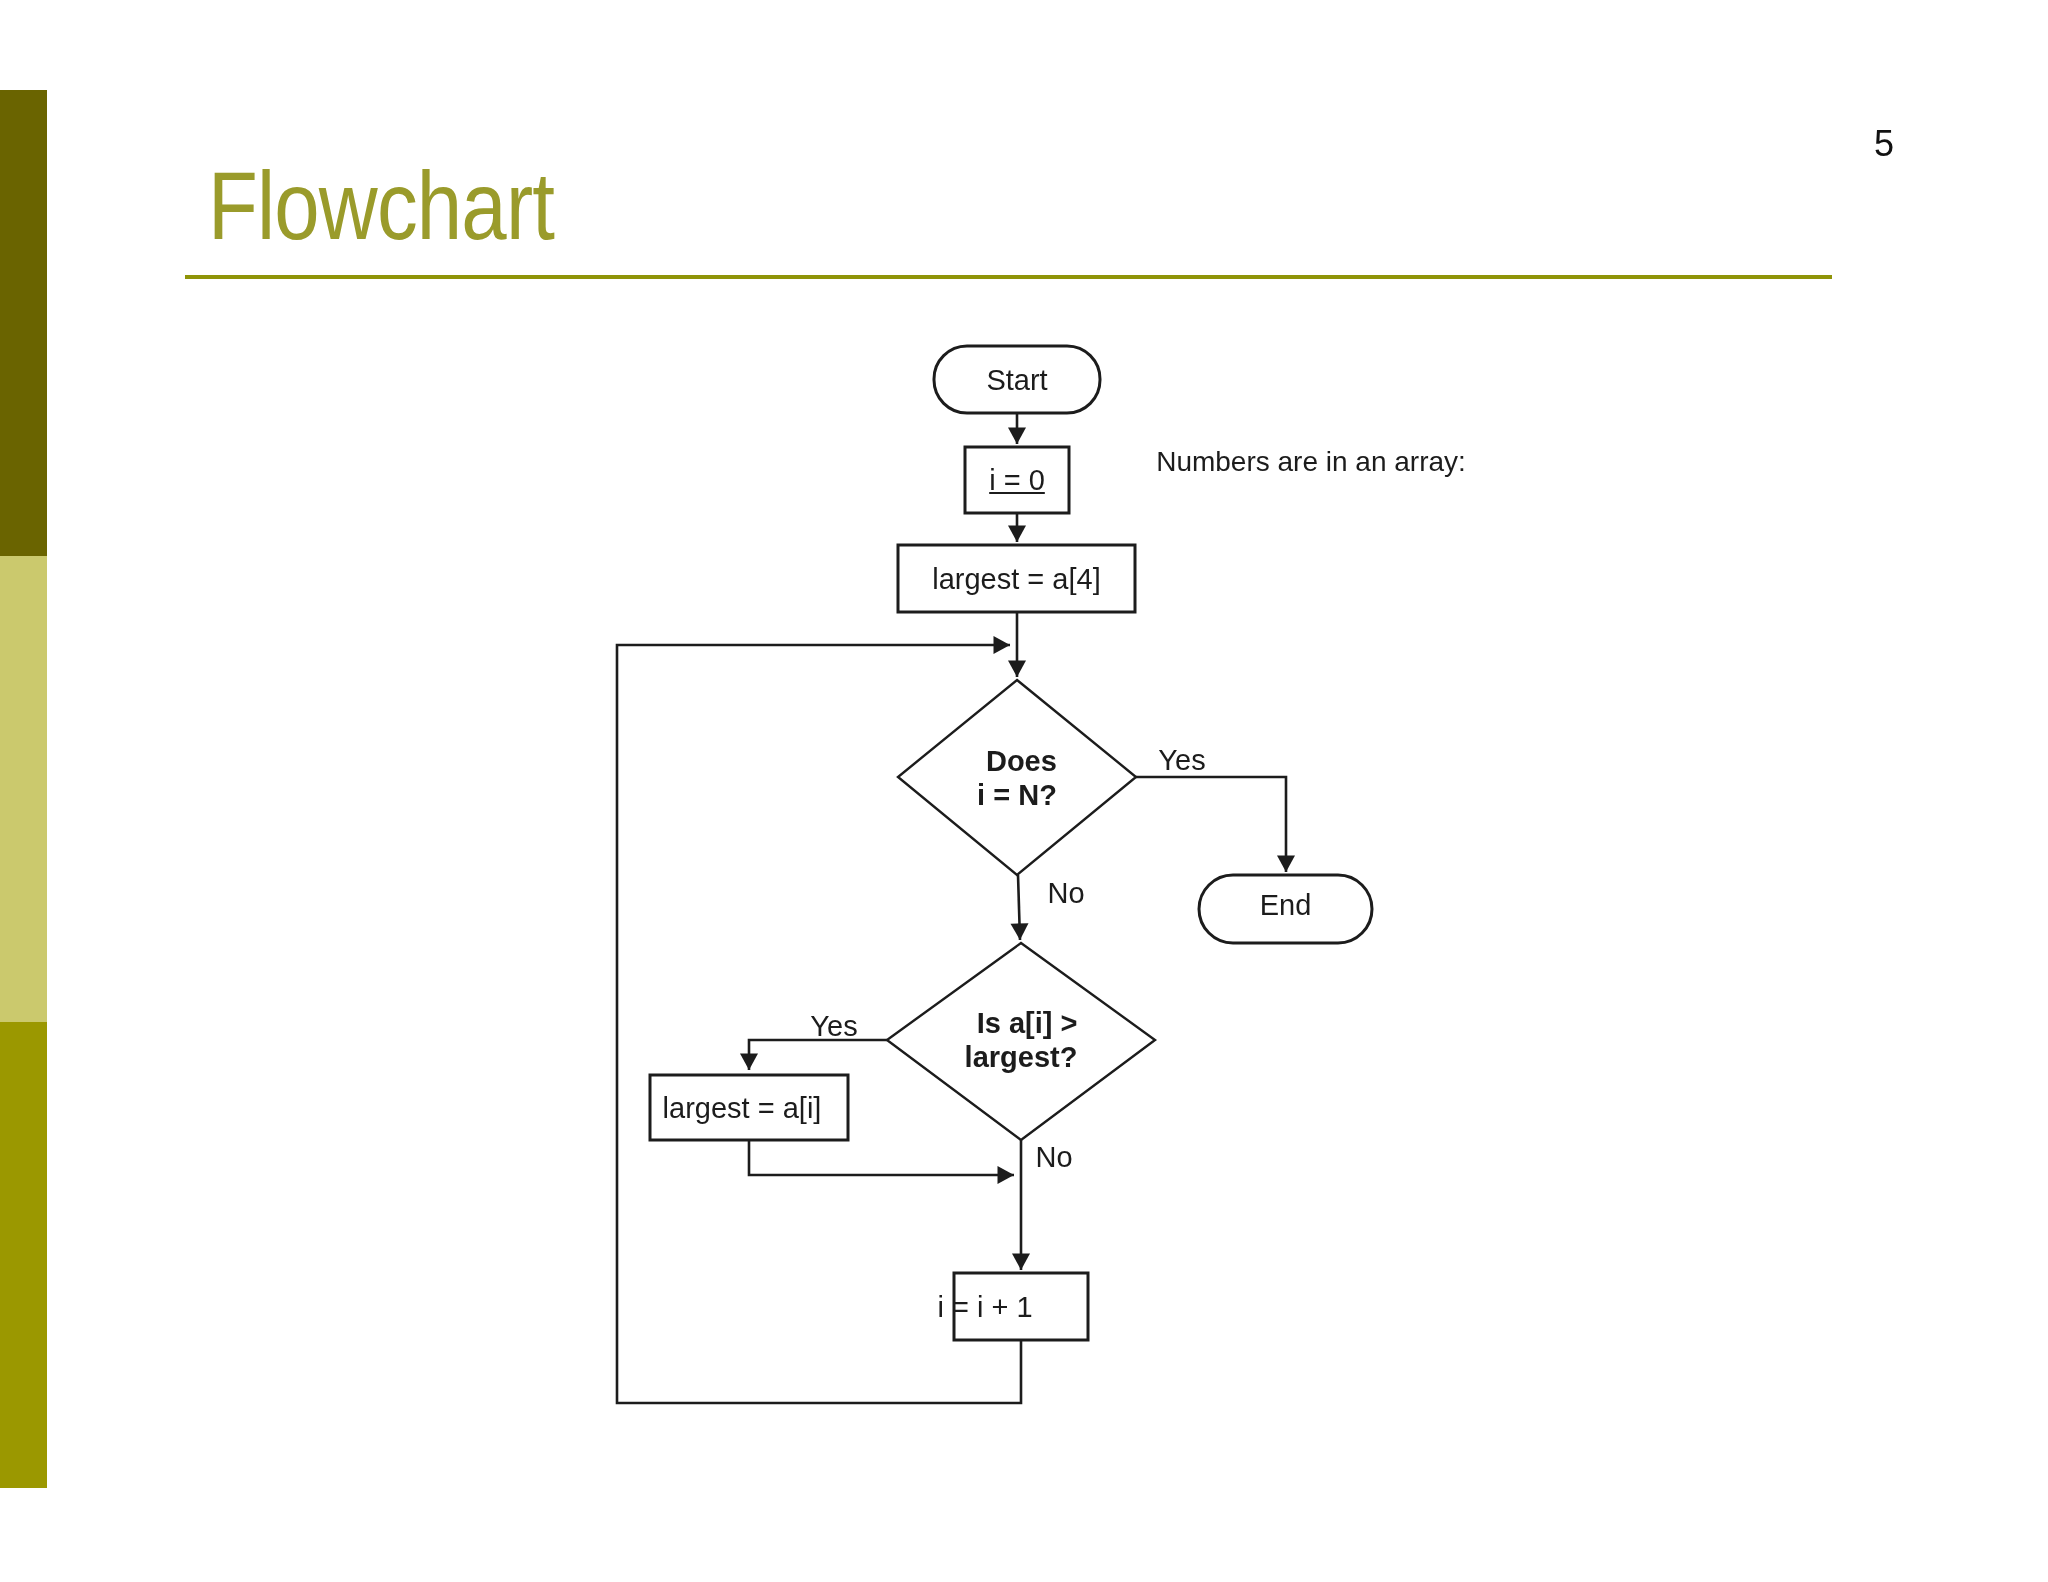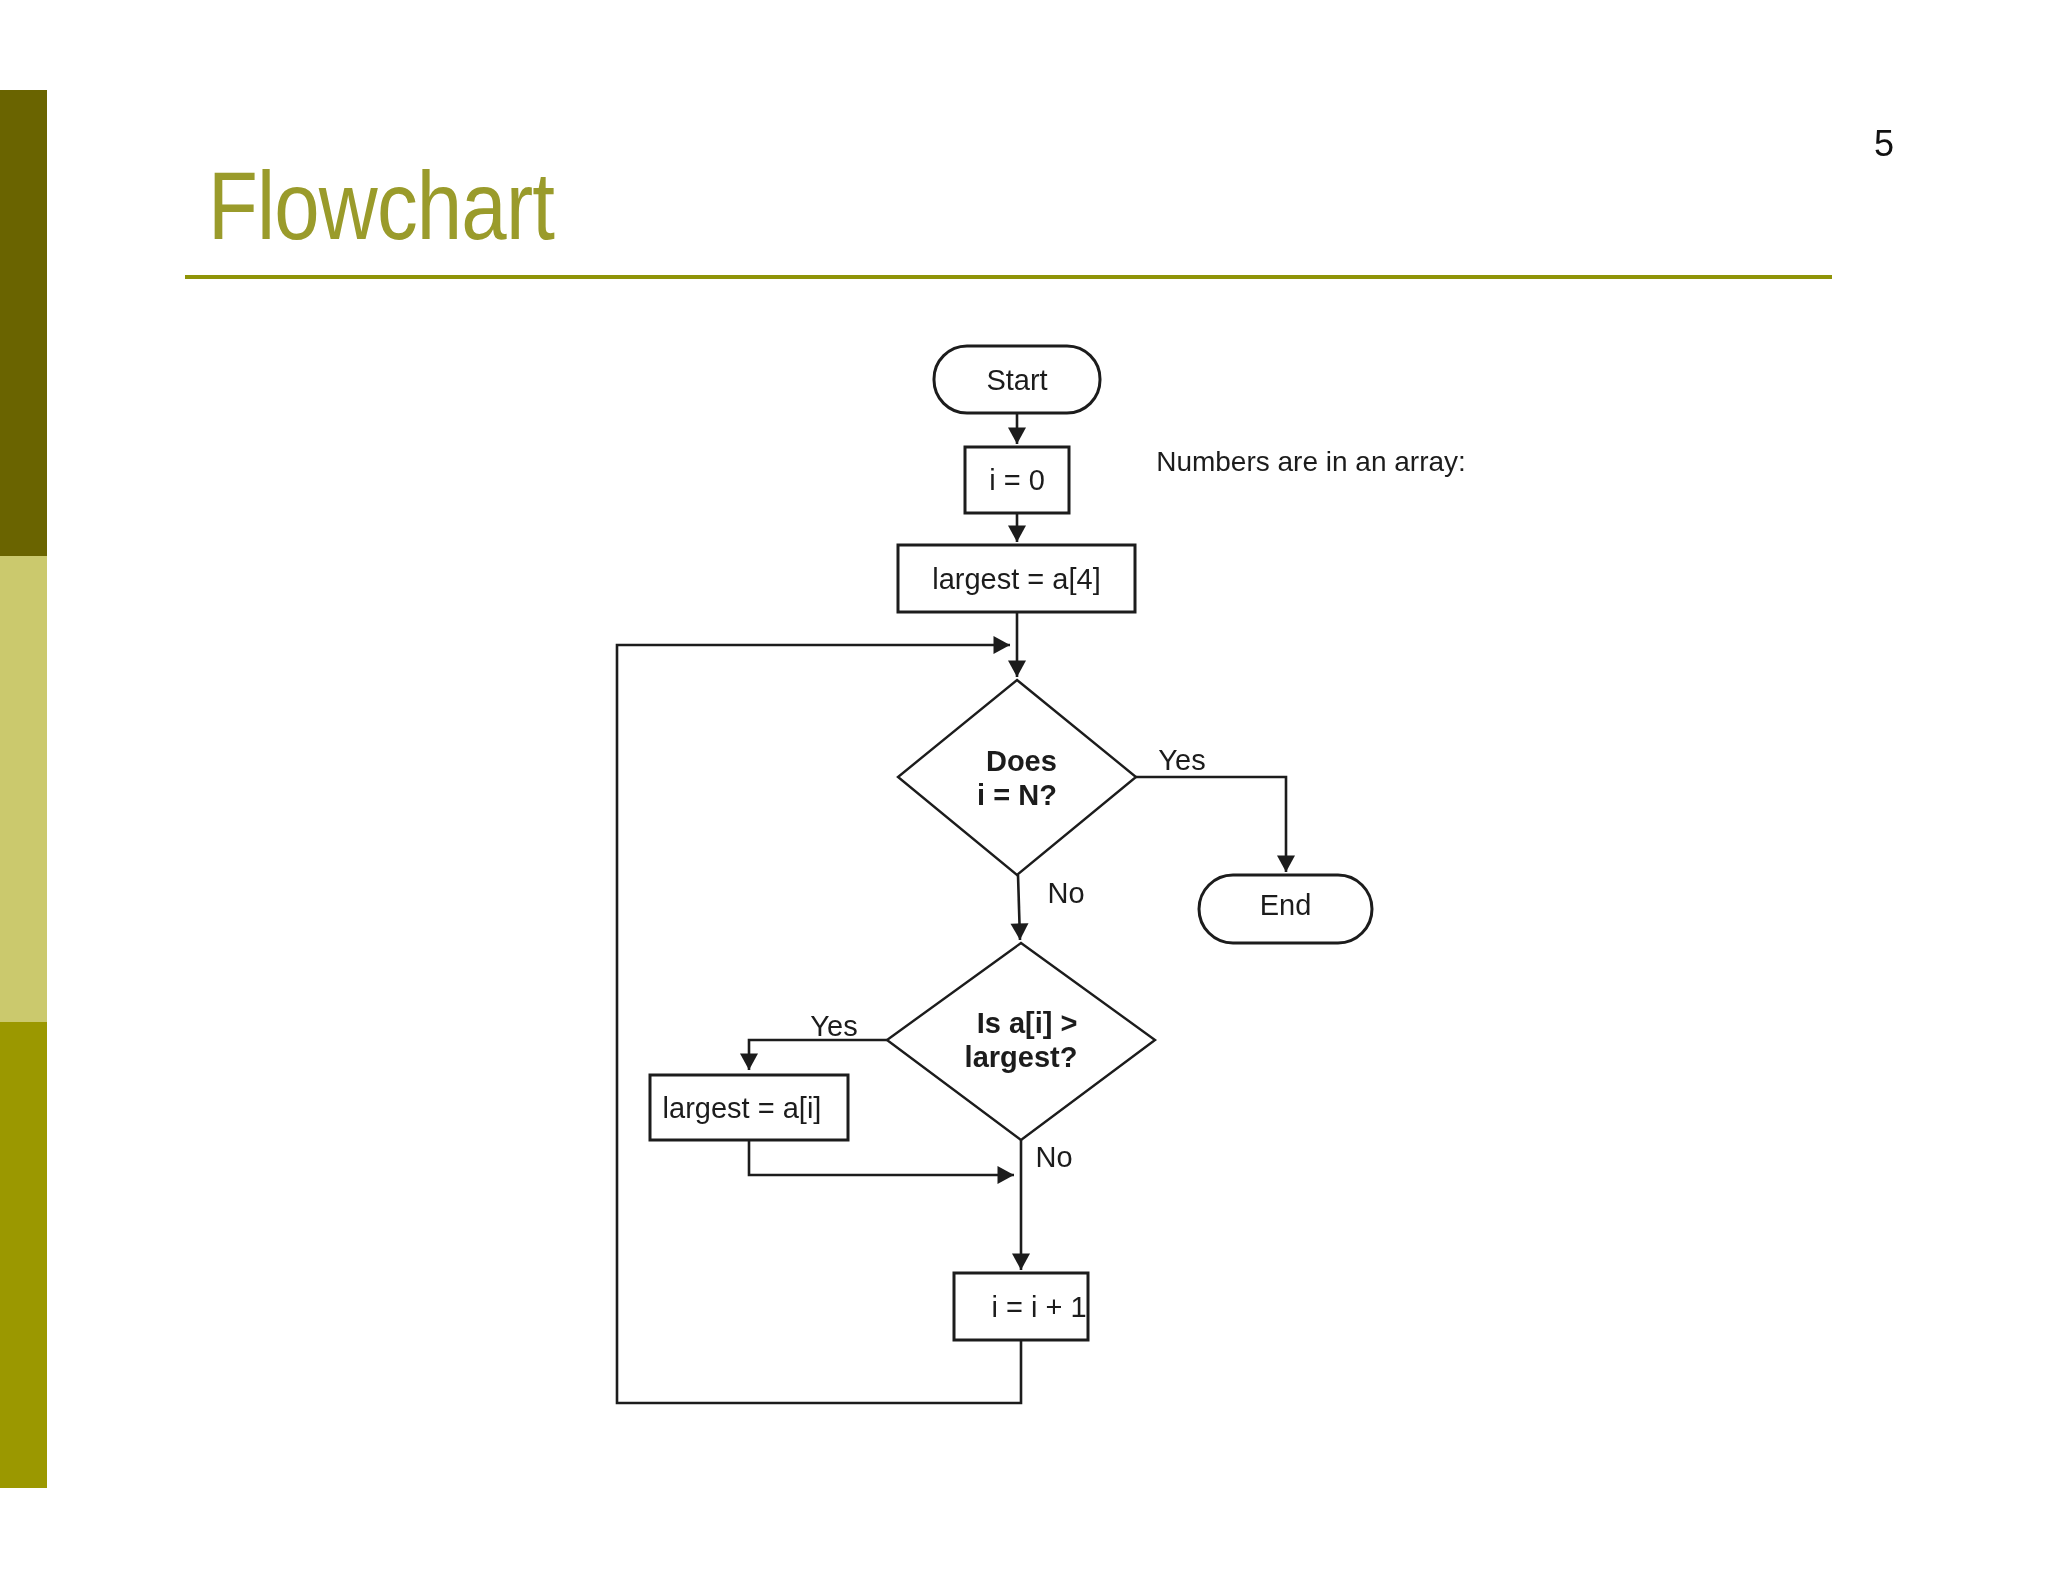--- a/index.html
+++ b/index.html
@@ -76,21 +76,21 @@
     <rect class="shape" x="898" y="545" width="237" height="67"></rect>
     <polygon class="diamond" points="1017,680 1136,777 1017,875 898,777"></polygon>
     <rect class="shape" x="1199" y="875" width="173" height="68" rx="34" ry="34"></rect>
     <polygon class="diamond" points="1021,943 1155,1040 1021,1140 887,1040"></polygon>
     <rect class="shape" x="650" y="1075" width="198" height="65"></rect>
     <rect class="shape" x="954" y="1273" width="134" height="67"></rect>
   </svg>
 
   <div class="fc-label" style="left:934px; top:346px; width:166px; height:67px;">Start</div>
 
-  <div class="fc-label" style="left:965px; top:447px; width:104px; height:66px;">i = 0</div>
+  <div class="fc-label" style="left:965px; top:447px; width:104px; height:66px;text-decoration:underline;">i = 0</div>
 
   <div class="annotation">
     <div>Numbers are in an array:</div>
   </div>
 
   <div class="fc-label" style="left:898px; top:545px; width:237px; height:67px;">largest = a[4]</div>
 
   <div class="fc-label" style="left:898px; top:744px; width:238px; height:68px;">
     <span class="stack">
       <span class="stack">Does</span>
@@ -110,15 +110,15 @@
       <span class="stack">largest?</span>
     </span>
   </div>
 
   <div class="fc-label" style="left:802px; top:1008px; width:64px; height:36px;">Yes</div>
 
   <div class="fc-label" style="left:1022px; top:1139px; width:64px; height:36px;">No</div>
 
   <div class="fc-label" style="left:650px; top:1075px; width:184px; height:65px;">largest = a[i]</div>
 
-  <div class="fc-label" style="left:972px; top:1273px; width:134px; height:67px;">i = i + 1</div>
+  <div class="fc-label" style="left:918px; top:1273px; width:134px; height:67px;">i = i + 1</div>
 
 </div>
 
 </body></html>

